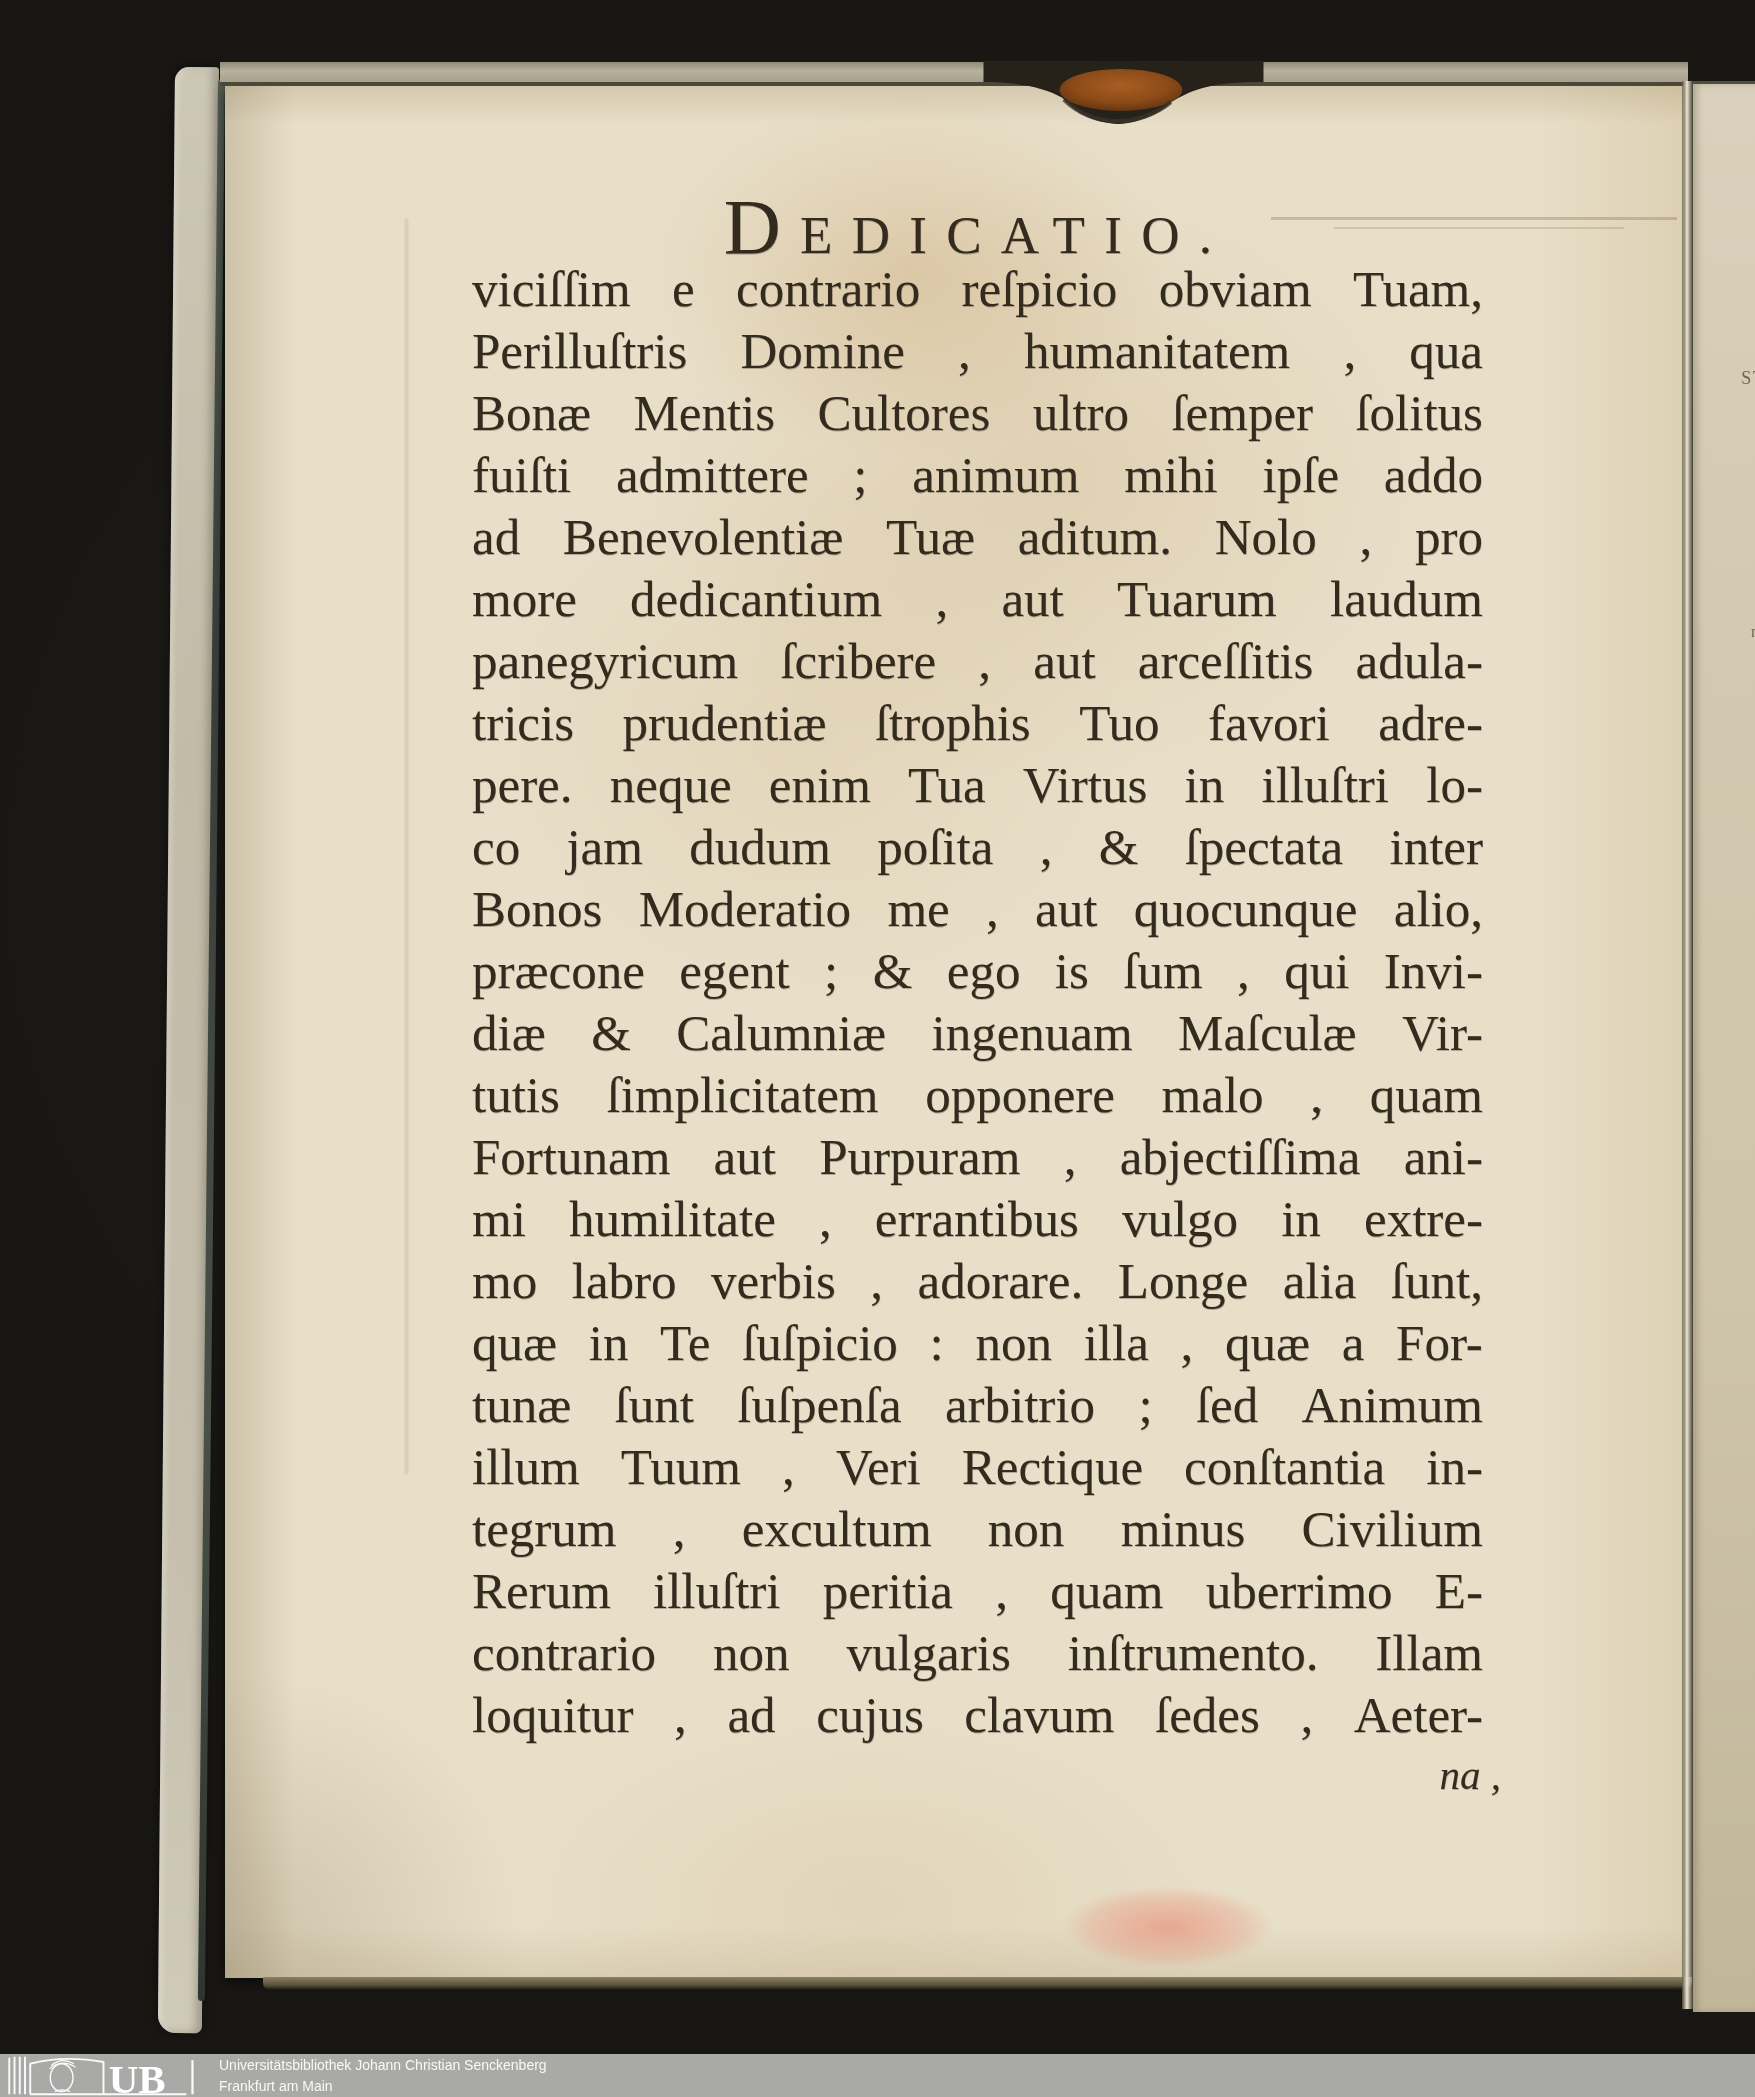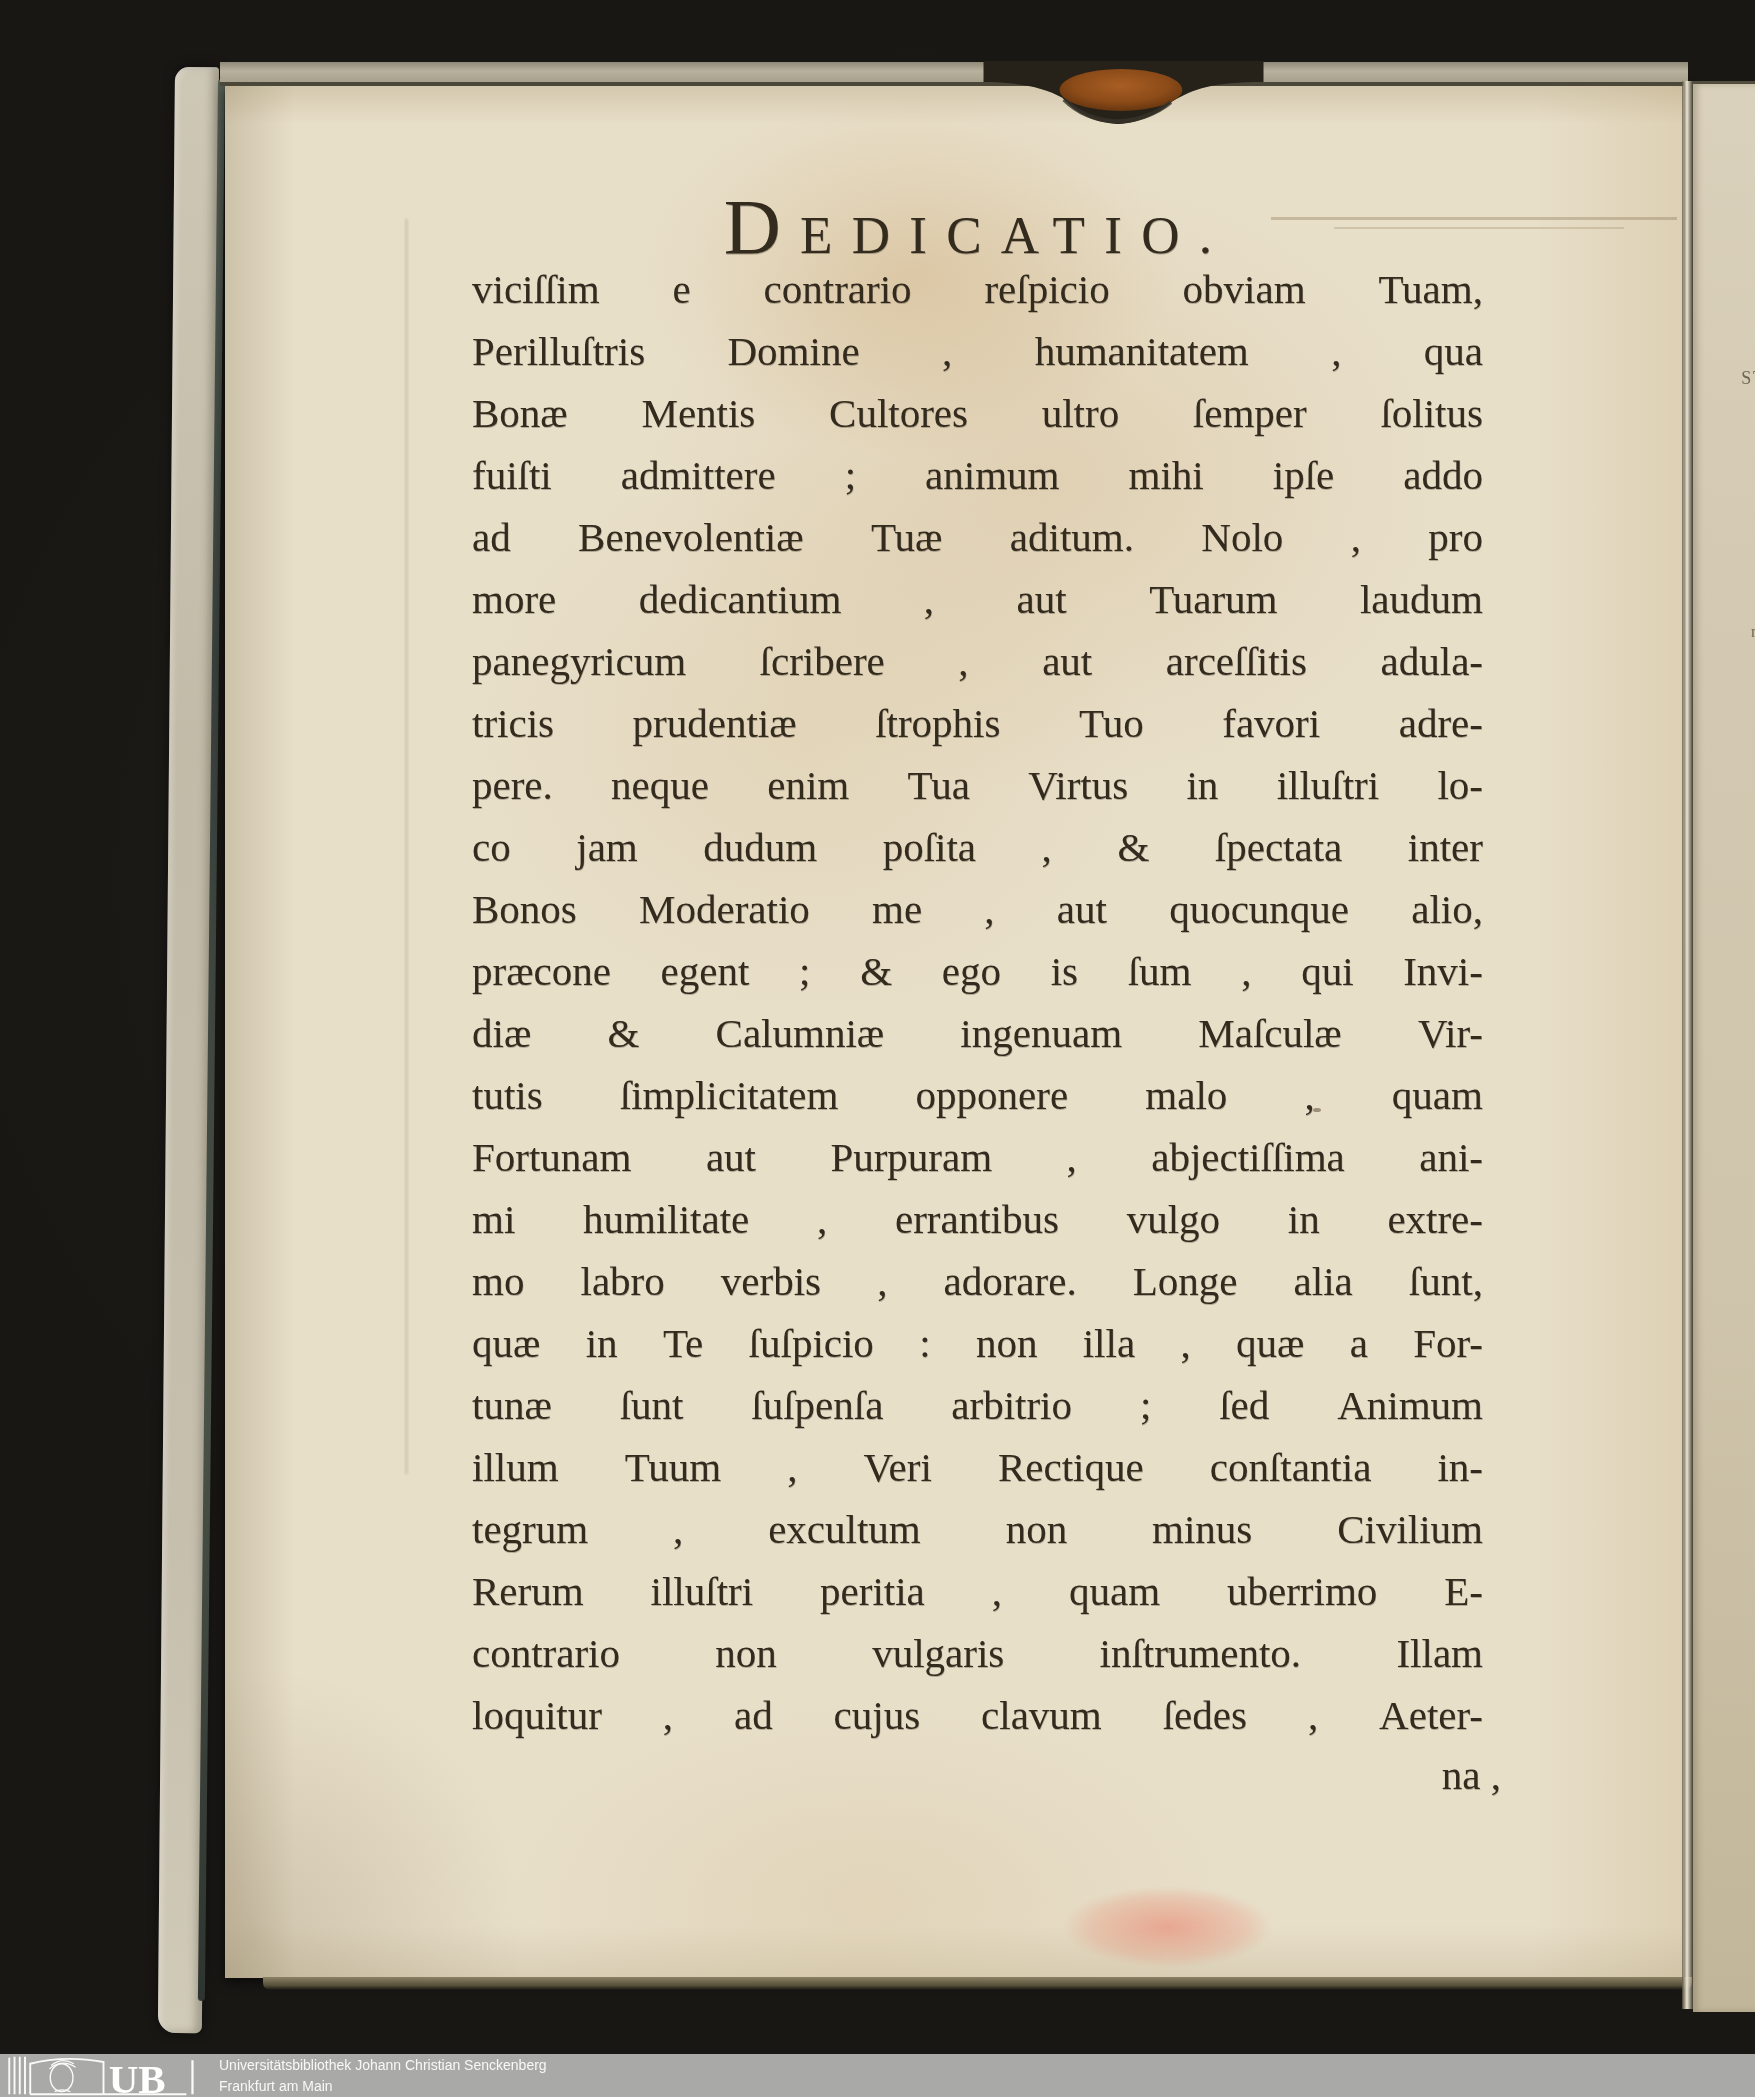--- a/index.html
+++ b/index.html
@@ -106,29 +106,30 @@
   .title{
     position:absolute;left:472px;top:186px;width:1011px;
     text-align:center;font-size:53px;letter-spacing:19.3px;line-height:81px;
     color:var(--ink,#342b1f);
     text-shadow:0.5px 0.5px 0 rgba(52,43,31,.35);
   }
   .title::first-letter{font-size:79px;}
   .lines{position:absolute;left:472px;top:258px;width:1011px;}
   .line{
     display:flex;justify-content:space-between;align-items:baseline;
-    height:62px;line-height:62px;font-size:41px;
+    height:62px;line-height:62px;font-size:51px;
     color:var(--ink,#342b1f);white-space:pre;
     text-shadow:0.5px 0.5px 0 rgba(52,43,31,.30);
   }
   .catchword{
     position:absolute;left:472px;top:1745px;width:1029px;
     text-align:right;font-size:41px;line-height:61px;
     color:var(--ink,#342b1f);
     text-shadow:0.5px 0.5px 0 rgba(52,43,31,.30);
+    font-style:italic;
   }
 
   
   .footer-bar{
     position:absolute;left:0;top:2054px;width:1756px;height:43px;
     background:var(--footer-bar,#a9a9a7);
   }
   .ub-logo{position:absolute;left:5.3px;top:0.9px;width:197px;height:41px;}
   .footer-text{
     position:absolute;left:219px;top:0.9px;

